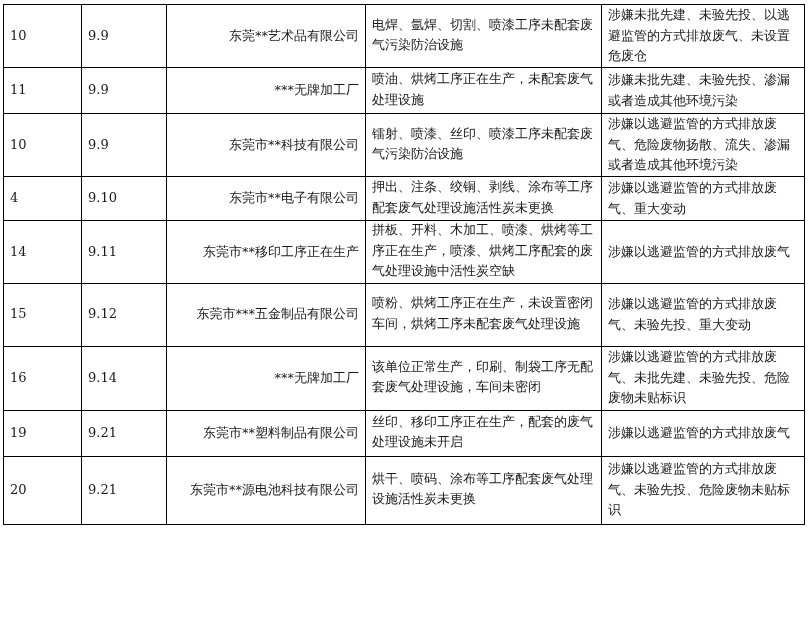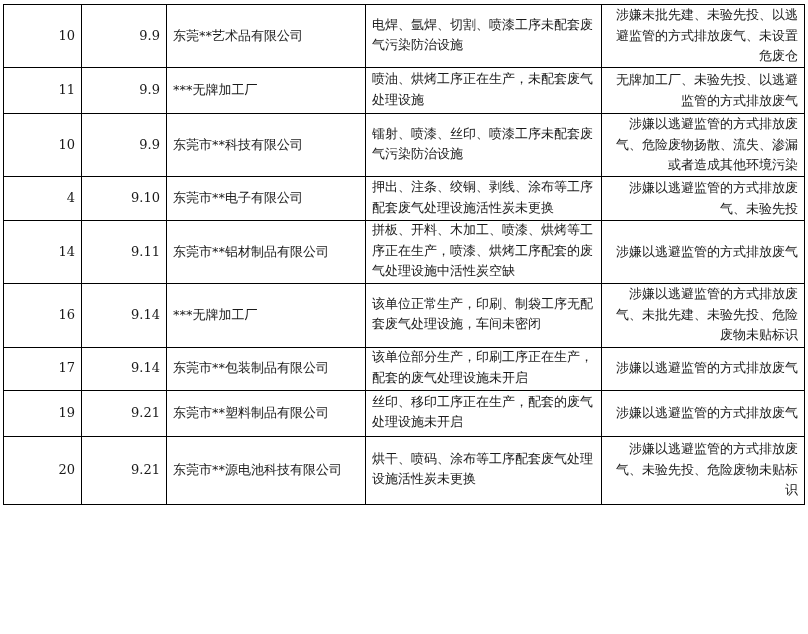--- a/index.html
+++ b/index.html
@@ -11,24 +11,24 @@
       width: 801px;
     }
     table.inspect td {
       border: 1px solid #000;
       font-size: 13px;
       line-height: 20.5px;
       vertical-align: middle;
       padding: 0 6px;
       overflow: hidden;
     }
-    td.c-no, td.c-date { text-align: right; font-family: "DejaVu Serif", "Liberation Serif", serif; font-size: 13px; }
-    td.c-name { text-align: left; padding-left: 7px; }
+    td.c-no, td.c-date { text-align: left; font-family: "DejaVu Serif", "Liberation Serif", serif; font-size: 13px; }
+    td.c-name { text-align: right; padding-left: 7px; }
     td.c-issue { padding-left: 6px; padding-right: 3px; font-family: Liberation Mono, monospace; }
-    td.c-violation { padding-left: 6px; padding-right: 3px; text-align: right; }
+    td.c-violation { padding-left: 6px; padding-right: 3px; }
   </style>
 </head>
 <body>
 
 <table class="inspect">
   <colgroup>
     <col style="width:78px">
     <col style="width:85px">
     <col style="width:199px">
     <col style="width:236px">
@@ -40,56 +40,56 @@
     <td class="c-date">9.9</td>
     <td class="c-name">东莞**艺术品有限公司</td>
     <td class="c-issue">电焊、氩焊、切割、喷漆工序未配套废气污染防治设施</td>
     <td class="c-violation">涉嫌未批先建、未验先投、以逃避监管的方式排放废气、未设置危废仓</td>
   </tr>
       <tr style="height: 46px;">
     <td class="c-no">11</td>
     <td class="c-date">9.9</td>
     <td class="c-name">***无牌加工厂</td>
     <td class="c-issue">喷油、烘烤工序正在生产，未配套废气处理设施</td>
-    <td class="c-violation">无牌加工厂、未验先投、以逃避监管的方式排放废气</td>
+    <td class="c-violation">涉嫌未批先建、未验先投、渗漏或者造成其他环境污染</td>
   </tr>
       <tr style="height: 63px;">
     <td class="c-no">10</td>
     <td class="c-date">9.9</td>
     <td class="c-name">东莞市**科技有限公司</td>
     <td class="c-issue">镭射、喷漆、丝印、喷漆工序未配套废气污染防治设施</td>
     <td class="c-violation">涉嫌以逃避监管的方式排放废气、危险废物扬散、流失、渗漏或者造成其他环境污染</td>
   </tr>
       <tr style="height: 44px;">
     <td class="c-no">4</td>
     <td class="c-date">9.10</td>
     <td class="c-name">东莞市**电子有限公司</td>
     <td class="c-issue">押出、注条、绞铜、剥线、涂布等工序配套废气处理设施活性炭未更换</td>
-    <td class="c-violation">涉嫌以逃避监管的方式排放废气、未验先投</td>
+    <td class="c-violation">涉嫌以逃避监管的方式排放废气、重大变动</td>
   </tr>
       <tr style="height: 62px;">
     <td class="c-no">14</td>
     <td class="c-date">9.11</td>
-    <td class="c-name">东莞市**铝材制品有限公司</td>
+    <td class="c-name">东莞市**移印工序正在生产</td>
     <td class="c-issue">拼板、开料、木加工、喷漆、烘烤等工序正在生产，喷漆、烘烤工序配套的废气处理设施中活性炭空缺</td>
     <td class="c-violation">涉嫌以逃避监管的方式排放废气</td>
+  </tr>
+      <tr style="height: 63px;">
+    <td class="c-no">15</td>
+    <td class="c-date">9.12</td>
+    <td class="c-name">东莞市***五金制品有限公司</td>
+    <td class="c-issue">喷粉、烘烤工序正在生产，未设置密闭车间，烘烤工序未配套废气处理设施</td>
+    <td class="c-violation">涉嫌以逃避监管的方式排放废气、未验先投、重大变动</td>
   </tr>
       <tr style="height: 64px;">
     <td class="c-no">16</td>
     <td class="c-date">9.14</td>
     <td class="c-name">***无牌加工厂</td>
     <td class="c-issue">该单位正常生产，印刷、制袋工序无配套废气处理设施，车间未密闭</td>
     <td class="c-violation">涉嫌以逃避监管的方式排放废气、未批先建、未验先投、危险废物未贴标识</td>
-  </tr>
-      <tr style="height: 43px;">
-    <td class="c-no">17</td>
-    <td class="c-date">9.14</td>
-    <td class="c-name">东莞市**包装制品有限公司</td>
-    <td class="c-issue">该单位部分生产，印刷工序正在生产，配套的废气处理设施未开启</td>
-    <td class="c-violation">涉嫌以逃避监管的方式排放废气</td>
   </tr>
       <tr style="height: 46px;">
     <td class="c-no">19</td>
     <td class="c-date">9.21</td>
     <td class="c-name">东莞市**塑料制品有限公司</td>
     <td class="c-issue">丝印、移印工序正在生产，配套的废气处理设施未开启</td>
     <td class="c-violation">涉嫌以逃避监管的方式排放废气</td>
   </tr>
       <tr style="height: 68px;">
     <td class="c-no">20</td>

